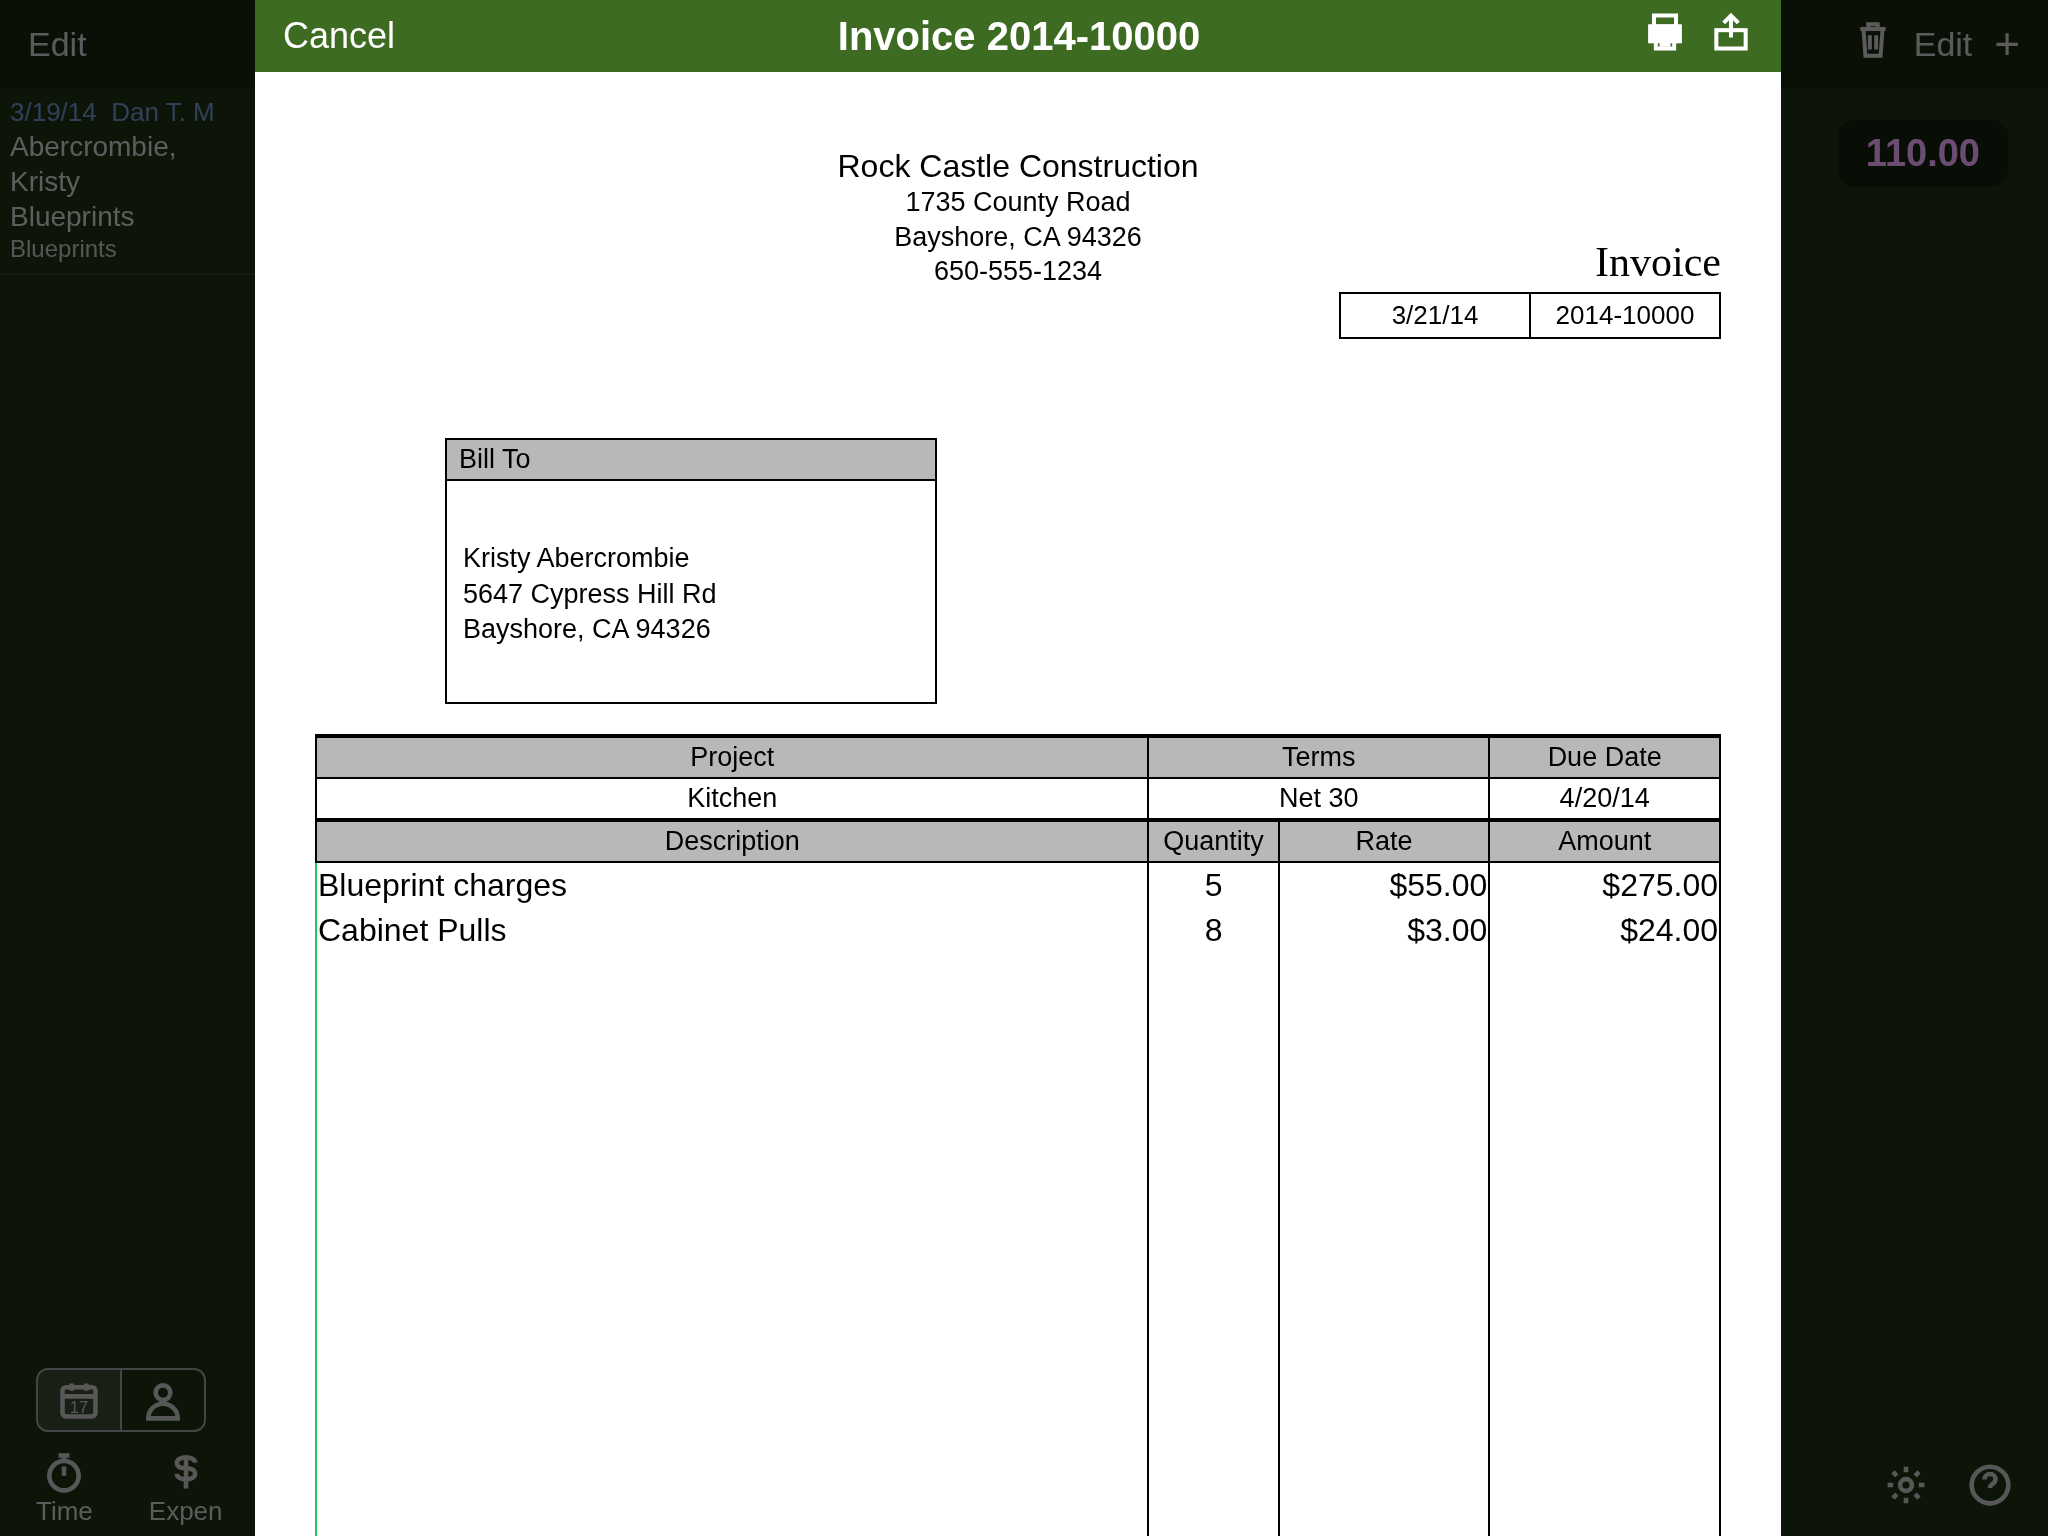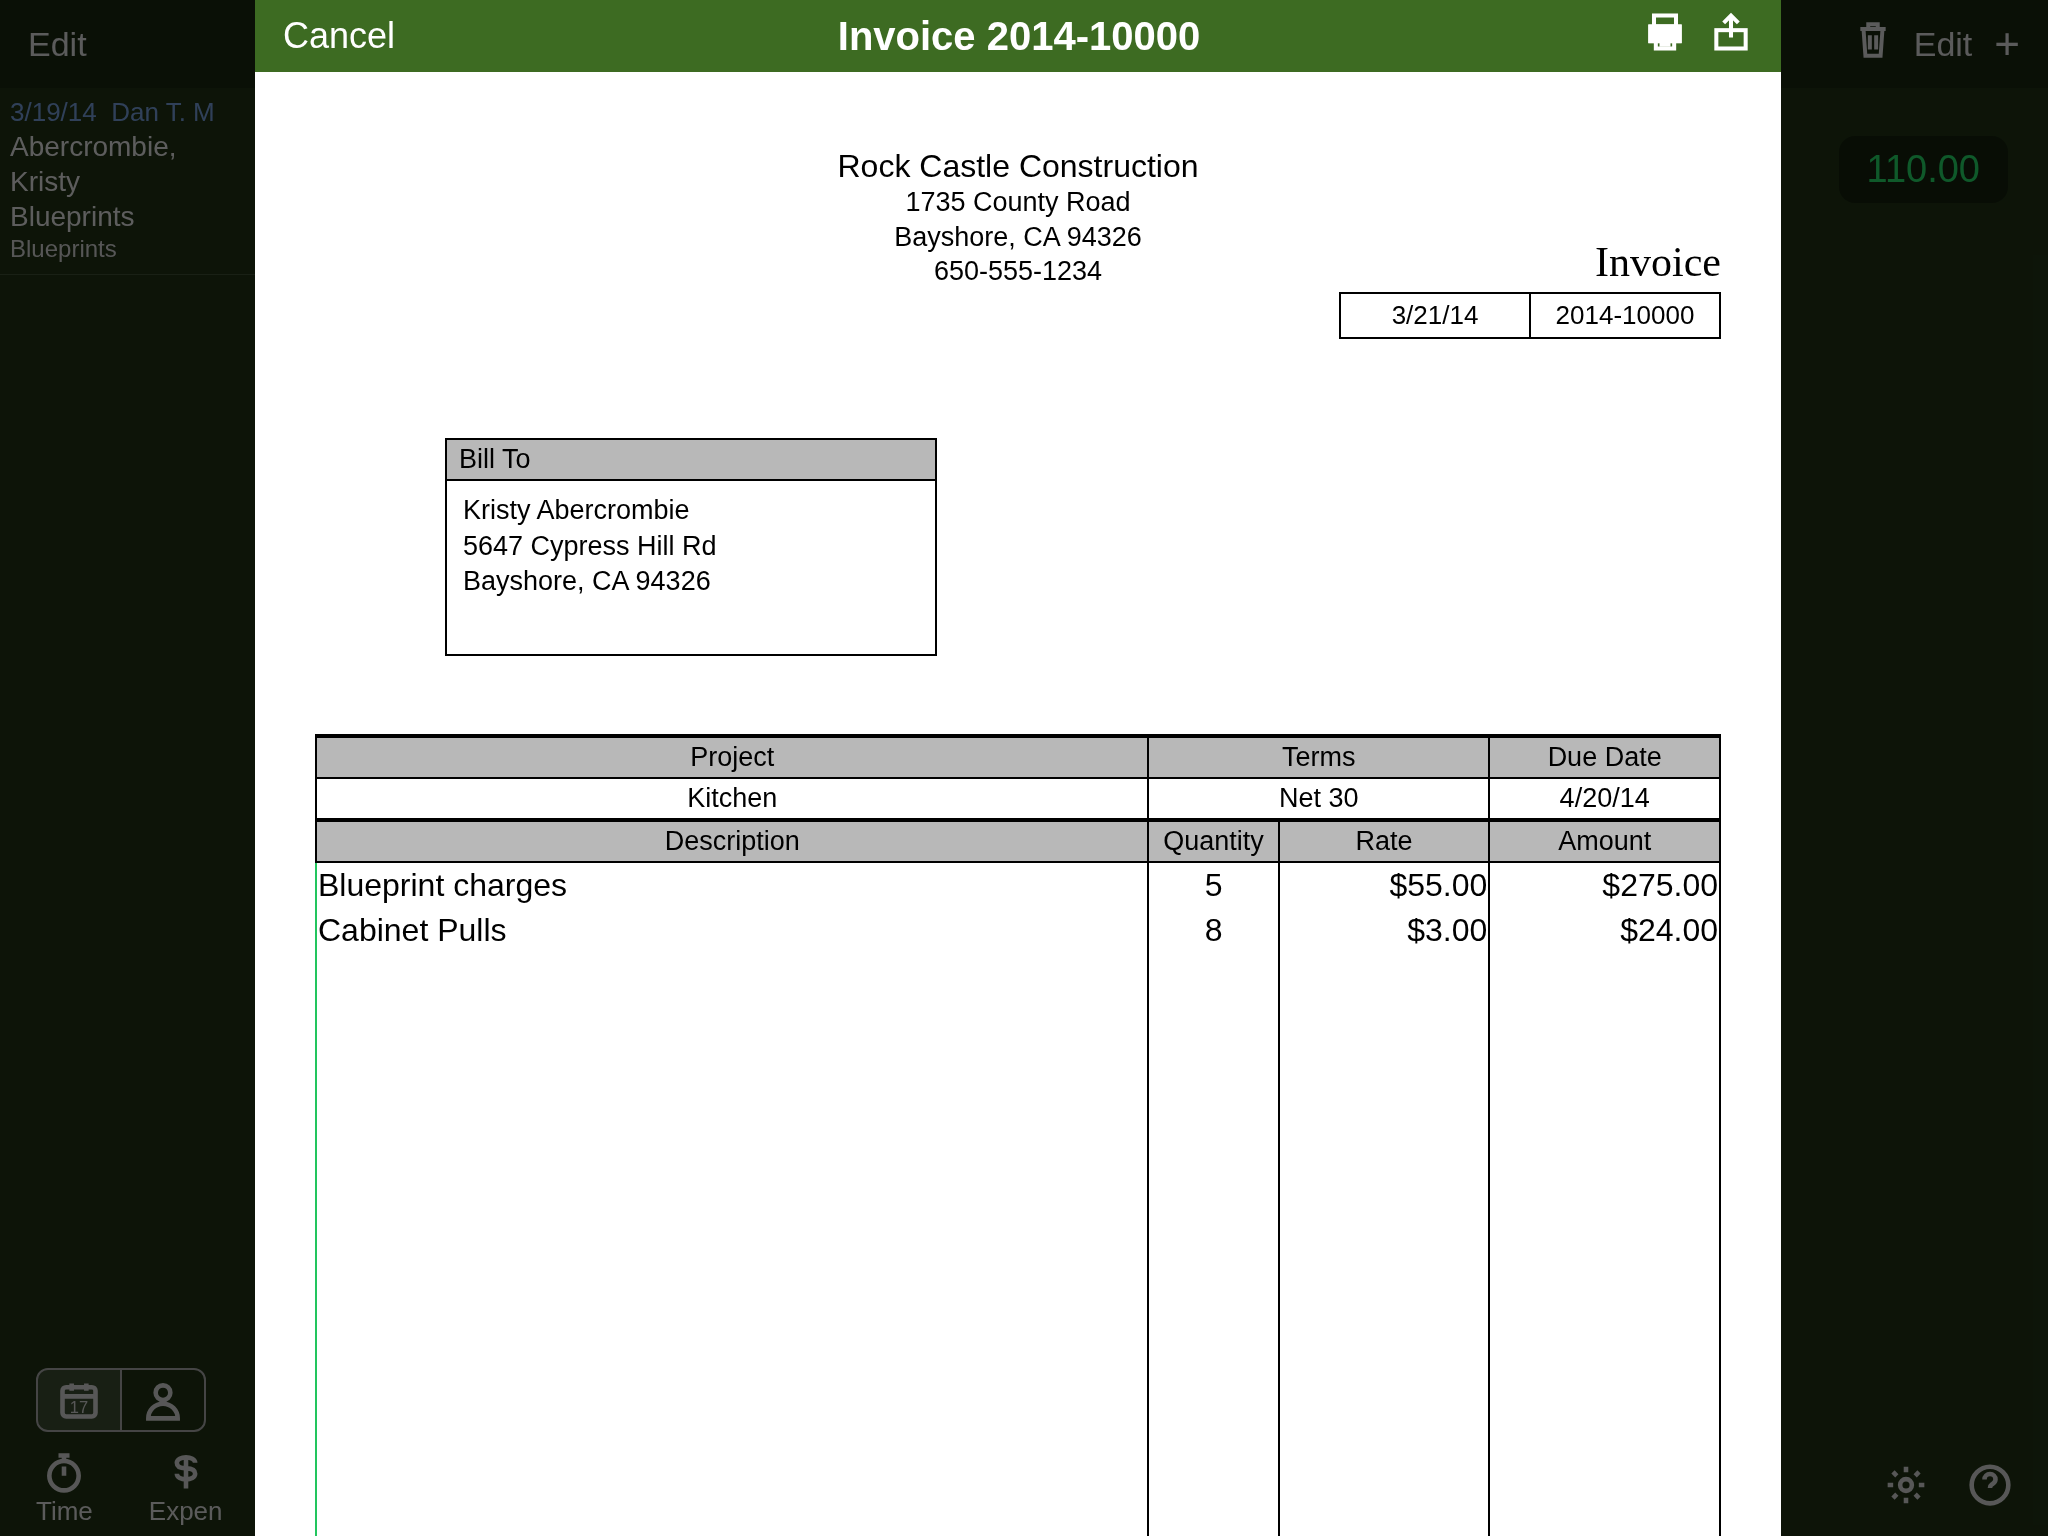--- a/index.html
+++ b/index.html
@@ -14,21 +14,21 @@
   .bg-topbar .plus{font-size:44px;font-weight:300;margin-left:22px;}
   .bg-topbar svg{width:38px;height:46px;stroke:#c9c9c9;fill:none;stroke-width:2.5;}
 
   .bg-list{position:absolute;left:0;top:88px;width:255px;color:#bdbdbd;}
   .bg-list-row{padding:8px 10px 10px;border-bottom:1px solid rgba(255,255,255,.12);line-height:1.25;}
   .bg-list-row .meta{font-size:26px;color:#6b8fc6;}
   .bg-list-row .cust{font-size:28px;color:#cfcfcf;}
   .bg-list-row .t1{font-size:28px;color:#cfcfcf;}
   .bg-list-row .t2{font-size:24px;color:#bfbfbf;}
 
-  .bg-amount{position:absolute;right:40px;top:136px;font-size:38px;color:#22c55e;background:rgba(0,0,0,.35);padding:12px 28px;border-radius:16px;}
+  .bg-amount{position:absolute;right:40px;top:120px;font-size:38px;color:#f0abfc;background:rgba(0,0,0,.35);padding:12px 28px;border-radius:16px;font-weight:bold;}
 
   .bg-bottombar{position:absolute;left:0;right:0;bottom:0;height:96px;display:flex;align-items:center;color:#c9c9c9;font-size:26px;padding:0 36px;gap:56px;}
   .bg-bottombar .seg{position:absolute;left:36px;bottom:104px;width:170px;height:64px;border:2px solid #9a9a9a;border-radius:12px;display:flex;}
   .bg-bottombar .seg div{flex:1;display:flex;align-items:center;justify-content:center;}
   .bg-bottombar .seg div:first-child{background:rgba(200,200,200,.15);border-right:2px solid #9a9a9a;border-radius:10px 0 0 10px;}
   .bg-bottombar .right{margin-left:auto;display:flex;gap:40px;}
   .bg-bottombar svg{width:44px;height:44px;stroke:#c2c2c2;fill:none;stroke-width:2.5;}
 
   
   .sheet{position:absolute;left:255px;top:0;width:1526px;height:1536px;background:#fff;}
@@ -48,21 +48,21 @@
   .inv-head{position:absolute;right:60px;top:150px;text-align:right;}
   .inv-head .big{font-size:42px;font-family:Georgia,"Times New Roman",serif;}
   .inv-head table{border-collapse:collapse;margin-top:6px;}
   .inv-head th,.inv-head td{border:2px solid #000;font-size:26px;font-weight:400;padding:6px 0;text-align:center;}
   .inv-head th{background:#b8b8b8;}
   .inv-head td{background:#fff;}
   .inv-head col.c1{width:190px;} .inv-head col.c2{width:190px;}
 
   .billto{position:absolute;left:190px;top:350px;width:492px;border:2px solid #000;}
   .billto .hdr{background:#b8b8b8;border-bottom:2px solid #000;padding:4px 12px;font-size:27px;}
-  .billto .body{padding:12px 16px 54px;font-size:27px;line-height:1.32;}
+  .billto .body{padding:12px 16px 54px;font-size:27px;line-height:1.32;margin-top:48px;}
 
   .grid{position:absolute;left:60px;right:60px;top:646px;bottom:0;border-top:2px solid #000;}
   table.inv{width:100%;border-collapse:collapse;table-layout:fixed;}
   table.inv th,table.inv td{border:2px solid #000;font-size:27px;padding:4px 8px;}
   table.inv th{background:#b8b8b8;font-weight:400;text-align:center;}
   table.inv td{text-align:center;}
   table.inv col.proj{width:830px;} col.terms{width:340px;} col.due{width:230px;}
   table.lines{width:100%;border-collapse:collapse;table-layout:fixed;}
   table.lines th{background:#b8b8b8;font-weight:400;border:2px solid #000;font-size:27px;padding:4px 8px;text-align:center;}
   table.lines td{border-left:2px solid #22c55e;border-right:2px solid #000;font-size:32px;padding:4px 1px;height:36px;}

